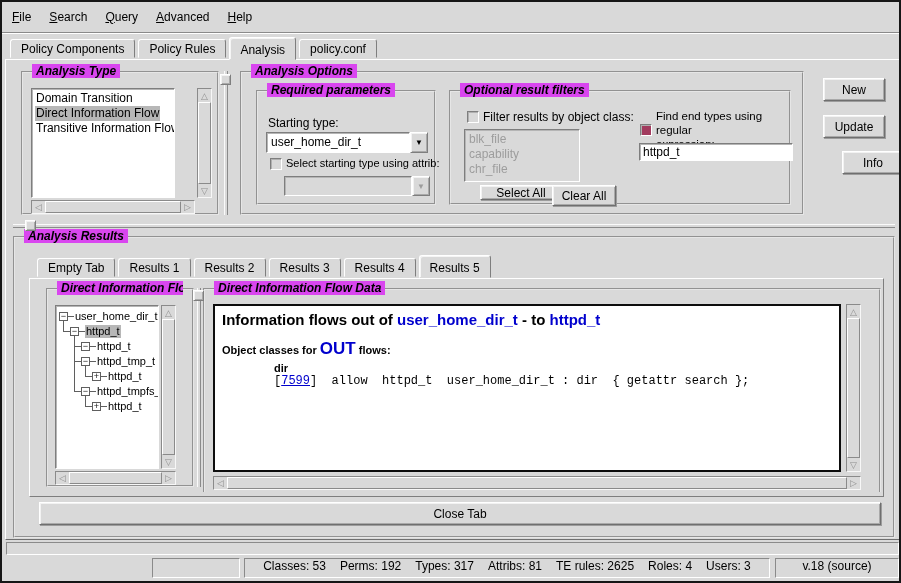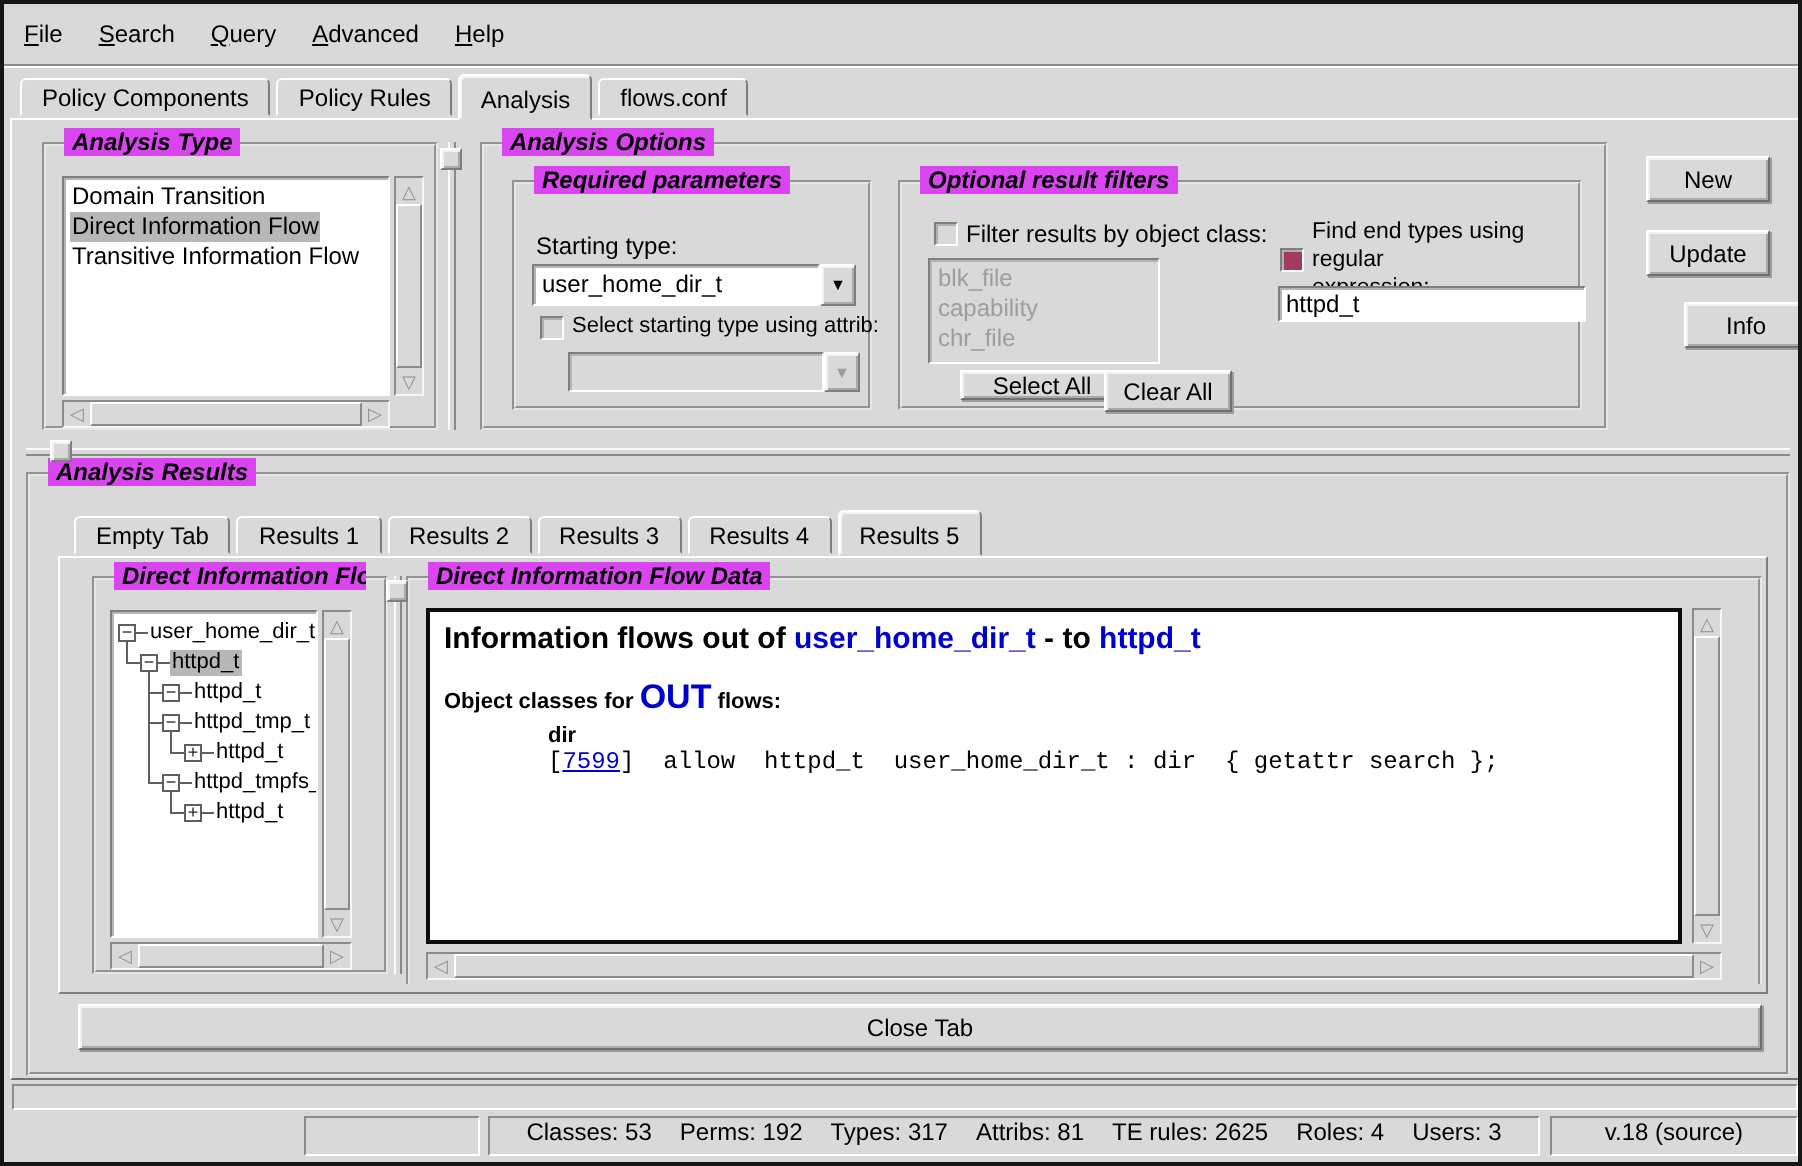--- a/index.html
+++ b/index.html
@@ -104,28 +104,28 @@
     <span class="menu-item">Search</span>
     <span class="menu-item">Query</span>
     <span class="menu-item">Advanced</span>
     <span class="menu-item">Help</span>
   </div>
 
   <div class="tabbar" style="left:8px;top:35px;height:23px;align-items:center;">
     <div class="tab">Policy Components</div>
     <div class="tab">Policy Rules</div>
     <div class="tab active">Analysis</div>
-    <div class="tab">flows.conf</div>
+    <div class="tab">policy.conf</div>
   </div>
 
   <div class="contentframe">
 
     <div class="groupbox" style="left:15px;top:11px;width:198px;height:144px;">
       <div class="gb-title">Analysis Type</div>
-      <div class="listbox white sunken" style="left:8px;top:15px;width:164px;height:110px;">
+      <div class="listbox white sunken" style="left:8px;top:15px;width:144px;height:110px;">
         <div class="li"><span>Domain Transition</span></div>
         <div class="li sel"><span>Direct Information Flow</span></div>
         <div class="li"><span>Transitive Information Flow</span></div>
       </div>
       <div class="sb v" style="left:174px;top:15px;width:15px;height:110px;">
         <div class="sb-btn">△</div>
         <div class="sb-thumb"></div>
         <div class="sb-btn">▽</div>
       </div>
       <div class="sb" style="left:8px;top:127px;width:164px;height:14px;">

